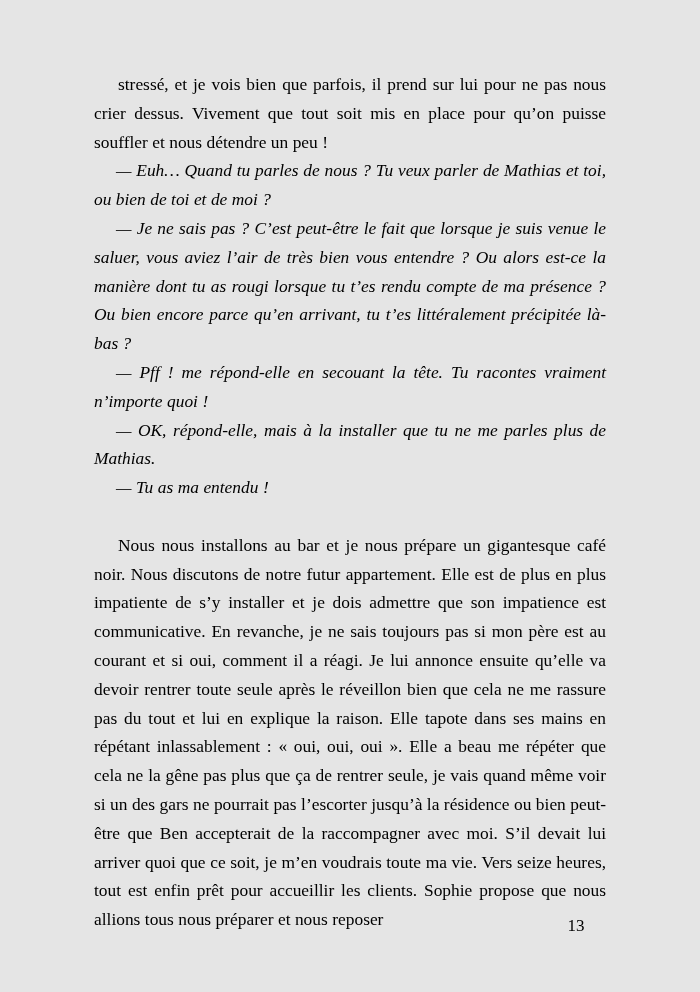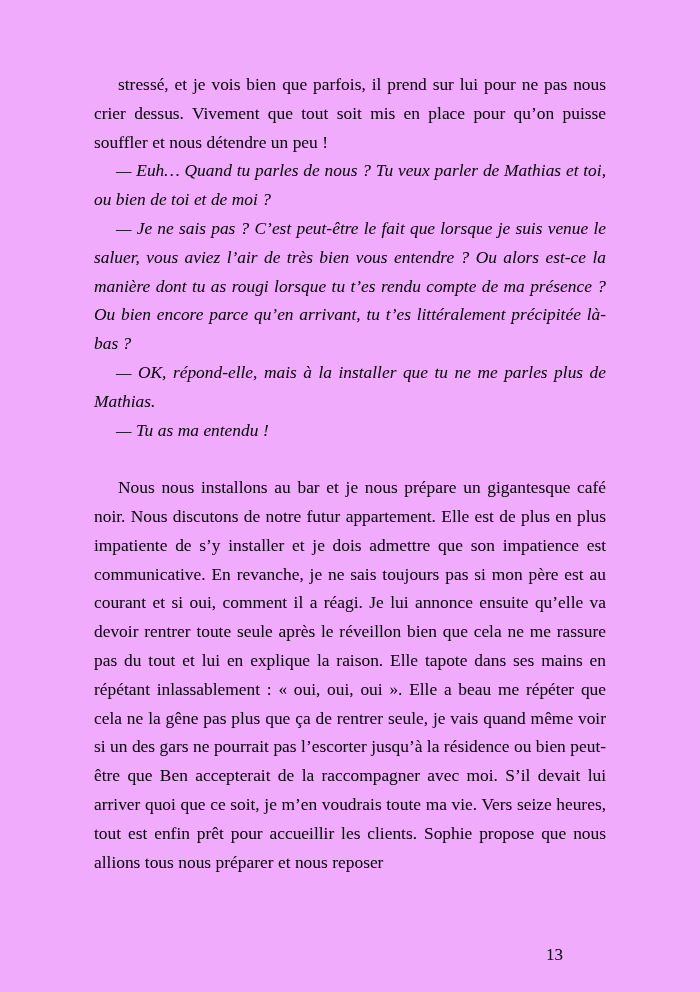--- a/index.html
+++ b/index.html
@@ -11,21 +11,21 @@
     height: 992px;
     background: #ffffff;
     font-family: "Liberation Serif", "DejaVu Serif", serif;
     color: #000000;
     overflow: hidden;
   }
   .page {
     position: relative;
     width: 700px;
     height: 992px;
-    background: #f0abfc;
+    background: #e5e5e5;
     box-sizing: border-box;
   }
   .text-block {
     position: absolute;
     left: 94px;
     top: 70px;
     width: 512px;
   }
   p.para {
     margin: 0;
@@ -43,42 +43,43 @@
     text-indent: 22px;
     font-style: italic;
   }
   
   .spacer {
     height: 28.8px;
   }
   .folio {
     position: absolute;
     right: 94px;
-    top: 945px;
+    top: 916px;
     width: 60px;
-    text-align: left;
+    text-align: center;
     font-size: 17px;
     line-height: 20px;
     font-family: "Liberation Serif", "DejaVu Serif", serif;
   }
 </style>
 </head>
 <body>
 
 <div class="page">
 
   <div class="text-block">
 
     <p class="para">stressé, et je vois bien que parfois, il prend sur lui pour ne pas nous crier dessus. Vivement que tout soit mis en place pour qu’on puisse souffler et nous détendre un peu !</p>
 
     <p class="para dialogue">— Euh… Quand tu parles de nous ? Tu veux parler de Mathias et toi, ou bien de toi et de moi ?</p>
 
 
     <p class="para dialogue">— Je ne sais pas ? C’est peut-être le fait que lorsque je suis venue le saluer, vous aviez l’air de très bien vous entendre ? Ou alors est-ce la manière dont tu as rougi lorsque tu t’es rendu compte de ma présence ? Ou bien encore parce qu’en arrivant, tu t’es littéralement précipitée là-bas ?</p>
 
+    <p class="para dialogue">— Pff ! me répond-elle en secouant la tête. Tu racontes vraiment n’importe quoi !</p>
 
 
     <p class="para dialogue">— OK, répond-elle, mais à la installer que tu ne me parles plus de Mathias.</p>
 
     <p class="para dialogue">— Tu as ma entendu !</p>
 
     <div class="spacer"></div>
 
     <p class="para">Nous nous installons au bar et je nous prépare un gigantesque café noir. Nous discutons de notre futur appartement. Elle est de plus en plus impatiente de s’y installer et je dois admettre que son impatience est communicative. En revanche, je ne sais toujours pas si mon père est au courant et si oui, comment il a réagi. Je lui annonce ensuite qu’elle va devoir rentrer toute seule après le réveillon bien que cela ne me rassure pas du tout et lui en explique la raison. Elle tapote dans ses mains en répétant inlassablement : « oui, oui, oui ». Elle a beau me répéter que cela ne la gêne pas plus que ça de rentrer seule, je vais quand même voir si un des gars ne pourrait pas l’escorter jusqu’à la résidence ou bien peut-être que Ben accepterait de la raccompagner avec moi. S’il devait lui arriver quoi que ce soit, je m’en voudrais toute ma vie. Vers seize heures, tout est enfin prêt pour accueillir les clients. Sophie propose que nous allions tous nous préparer et nous reposer</p>
 

